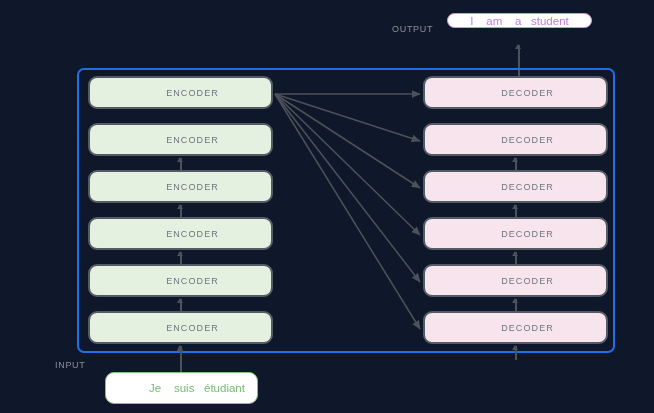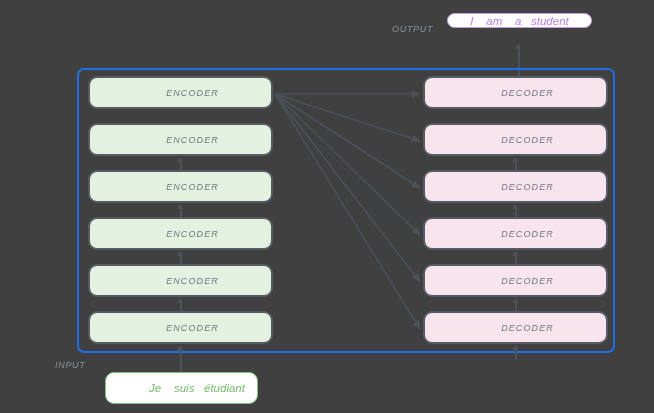--- a/index.html
+++ b/index.html
@@ -7,23 +7,22 @@
     padding: 0;
     background: #ffffff;
   }
   body {
     font-family: "Liberation Sans", sans-serif;
   }
   #canvas {
     position: relative;
     width: 654px;
     height: 413px;
-    background: #404040;
+    background: #0f172a;
     overflow: hidden;
-    font-style: italic;
   }
 
   
   #model-container {
     position: absolute;
     left: 77px;
     top: 68px;
     width: 538px;
     height: 285px;
     border: 2px solid #1f6feb;

